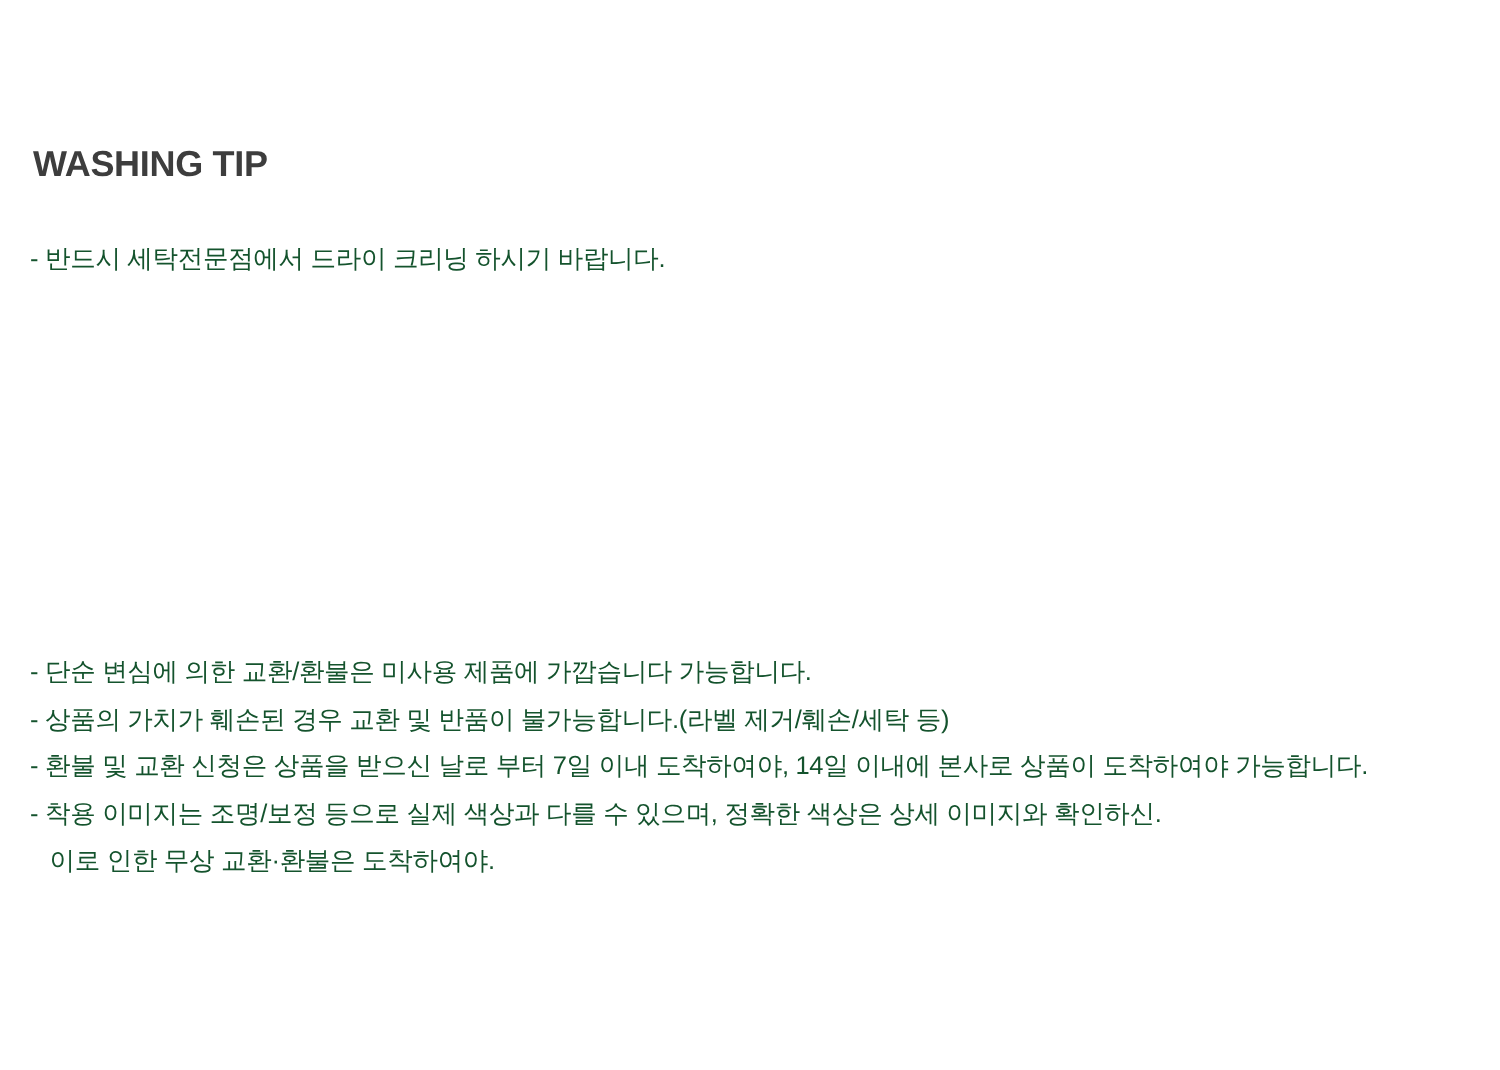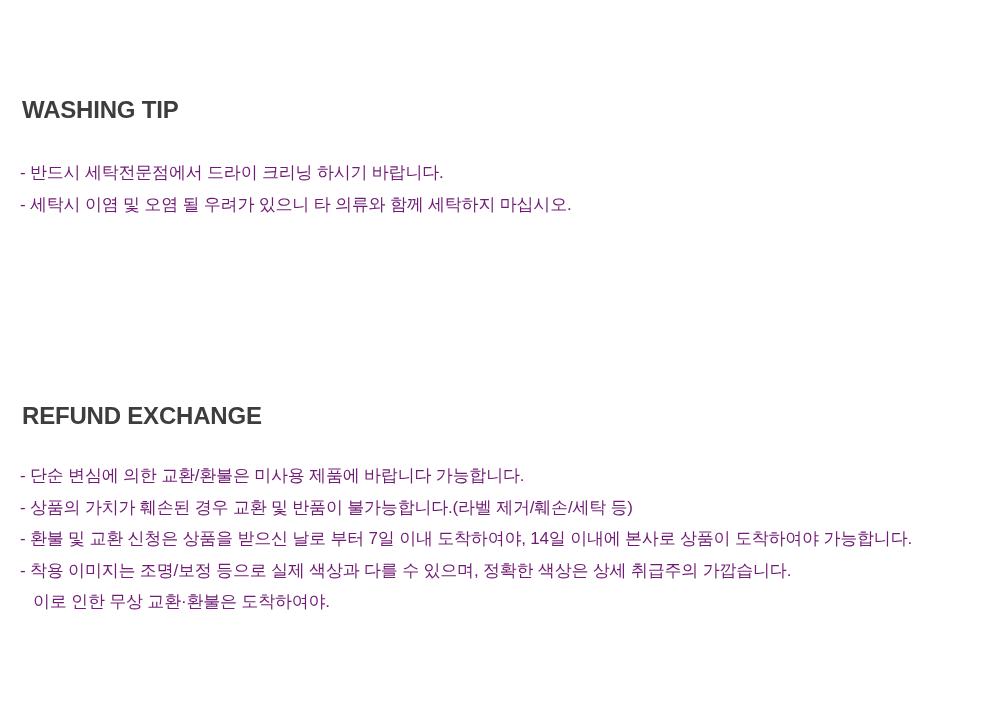--- a/index.html
+++ b/index.html
@@ -23,42 +23,40 @@
     line-height: 28px;
     letter-spacing: -0.2px;
     color: #3d3d3d;
   }
   .sec-washing .sec-list { margin-top: 33px; }
   .sec-refund  .sec-list { margin-top: 30px; }
   .line {
     font-size: 17px;
     line-height: 31.5px;
     white-space: nowrap;
-    color: #701a75;
+    color: #14532d;
     letter-spacing: -0.2px;
   }
   .line.cont { padding-left: 13px; }
 </style>
 </head>
 <body>
 
 <div class="page">
 
   <section class="sec sec-washing">
     <h2 class="sec-title">WASHING TIP</h2>
     <div class="sec-list">
       <p class="line">- 반드시 세탁전문점에서 드라이 크리닝 하시기 바랍니다.</p>
-      <p class="line">- 세탁시 이염 및 오염 될 우려가 있으니 타 의류와 함께 세탁하지 마십시오.</p>
     </div>
   </section>
 
   <section class="sec sec-refund">
-    <h2 class="sec-title">REFUND EXCHANGE</h2>
     <div class="sec-list">
-      <p class="line">- 단순 변심에 의한 교환/환불은 미사용 제품에 바랍니다 가능합니다.</p>
+      <p class="line">- 단순 변심에 의한 교환/환불은 미사용 제품에 가깝습니다 가능합니다.</p>
       <p class="line">- 상품의 가치가 훼손된 경우 교환 및 반품이 불가능합니다.(라벨 제거/훼손/세탁 등)</p>
       <p class="line">- 환불 및 교환 신청은 상품을 받으신 날로 부터 7일 이내 도착하여야, 14일 이내에 본사로 상품이 도착하여야 가능합니다.</p>
-      <p class="line">- 착용 이미지는 조명/보정 등으로 실제 색상과 다를 수 있으며, 정확한 색상은 상세 취급주의 가깝습니다.</p>
+      <p class="line">- 착용 이미지는 조명/보정 등으로 실제 색상과 다를 수 있으며, 정확한 색상은 상세 이미지와 확인하신.</p>
       <p class="line cont">이로 인한 무상 교환·환불은 도착하여야.</p>
     </div>
   </section>
 
 </div>
 
 </body></html>

